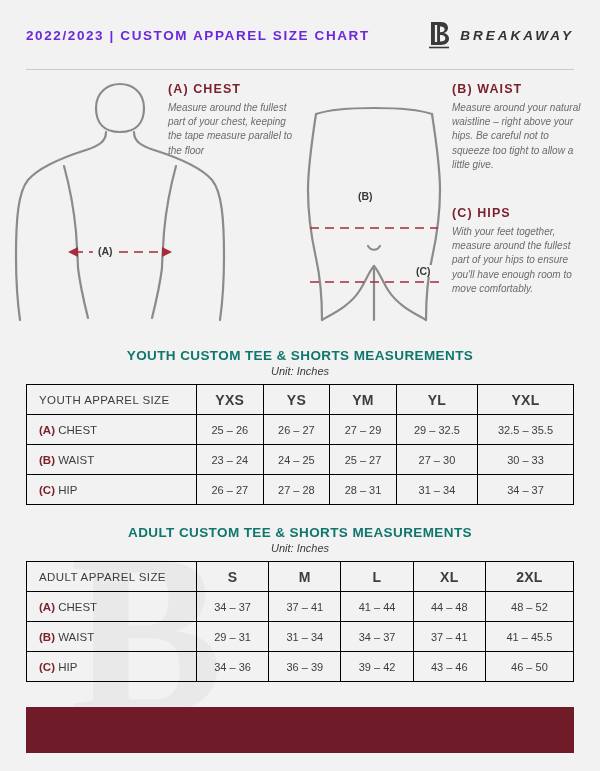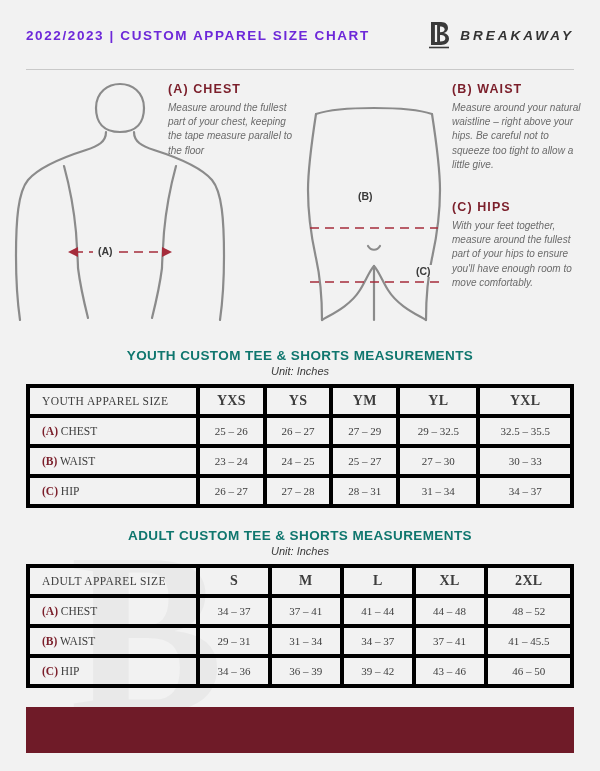--- a/index.html
+++ b/index.html
@@ -88,21 +88,21 @@
   .note-title .tag { color:#7b1f2b; }
   .note-body {
     font-size:10px;
     line-height:1.42;
     font-style:italic;
     color:#6b6b6b;
     max-width:130px;
   }
   #note-chest { left:168px; top:12px; }
   #note-waist { left:452px; top:12px; }
-  #note-hips  { left:452px; top:130px; }
+  #note-hips  { left:452px; top:136px; }
 
   
   .section { position:relative; z-index:2; padding:0 26px; }
   .table-title {
     text-align:center;
     font-size:13.5px;
     font-weight:bold;
     letter-spacing:0.4px;
     color:#0f766e;
     margin-top:6px;
@@ -114,27 +114,26 @@
     color:#3a3a3a;
     margin-top:2px;
     margin-bottom:7px;
   }
   table {
     width:100%;
     border-collapse:collapse;
     background:transparent;
   }
   th, td {
-    border:4px solid #000000;
+    border:1px solid #000000;
     height:30px;
     font-size:11px;
     color:#3d3d3d;
     text-align:center;
     padding:0 2px;
-    font-family:Liberation Serif, serif;
   }
   th.rowhead, td.rowhead {
     text-align:left;
     padding-left:12px;
     width:170px;
   }
   th {
     font-weight:bold;
     font-size:14px;
     letter-spacing:0.3px;

